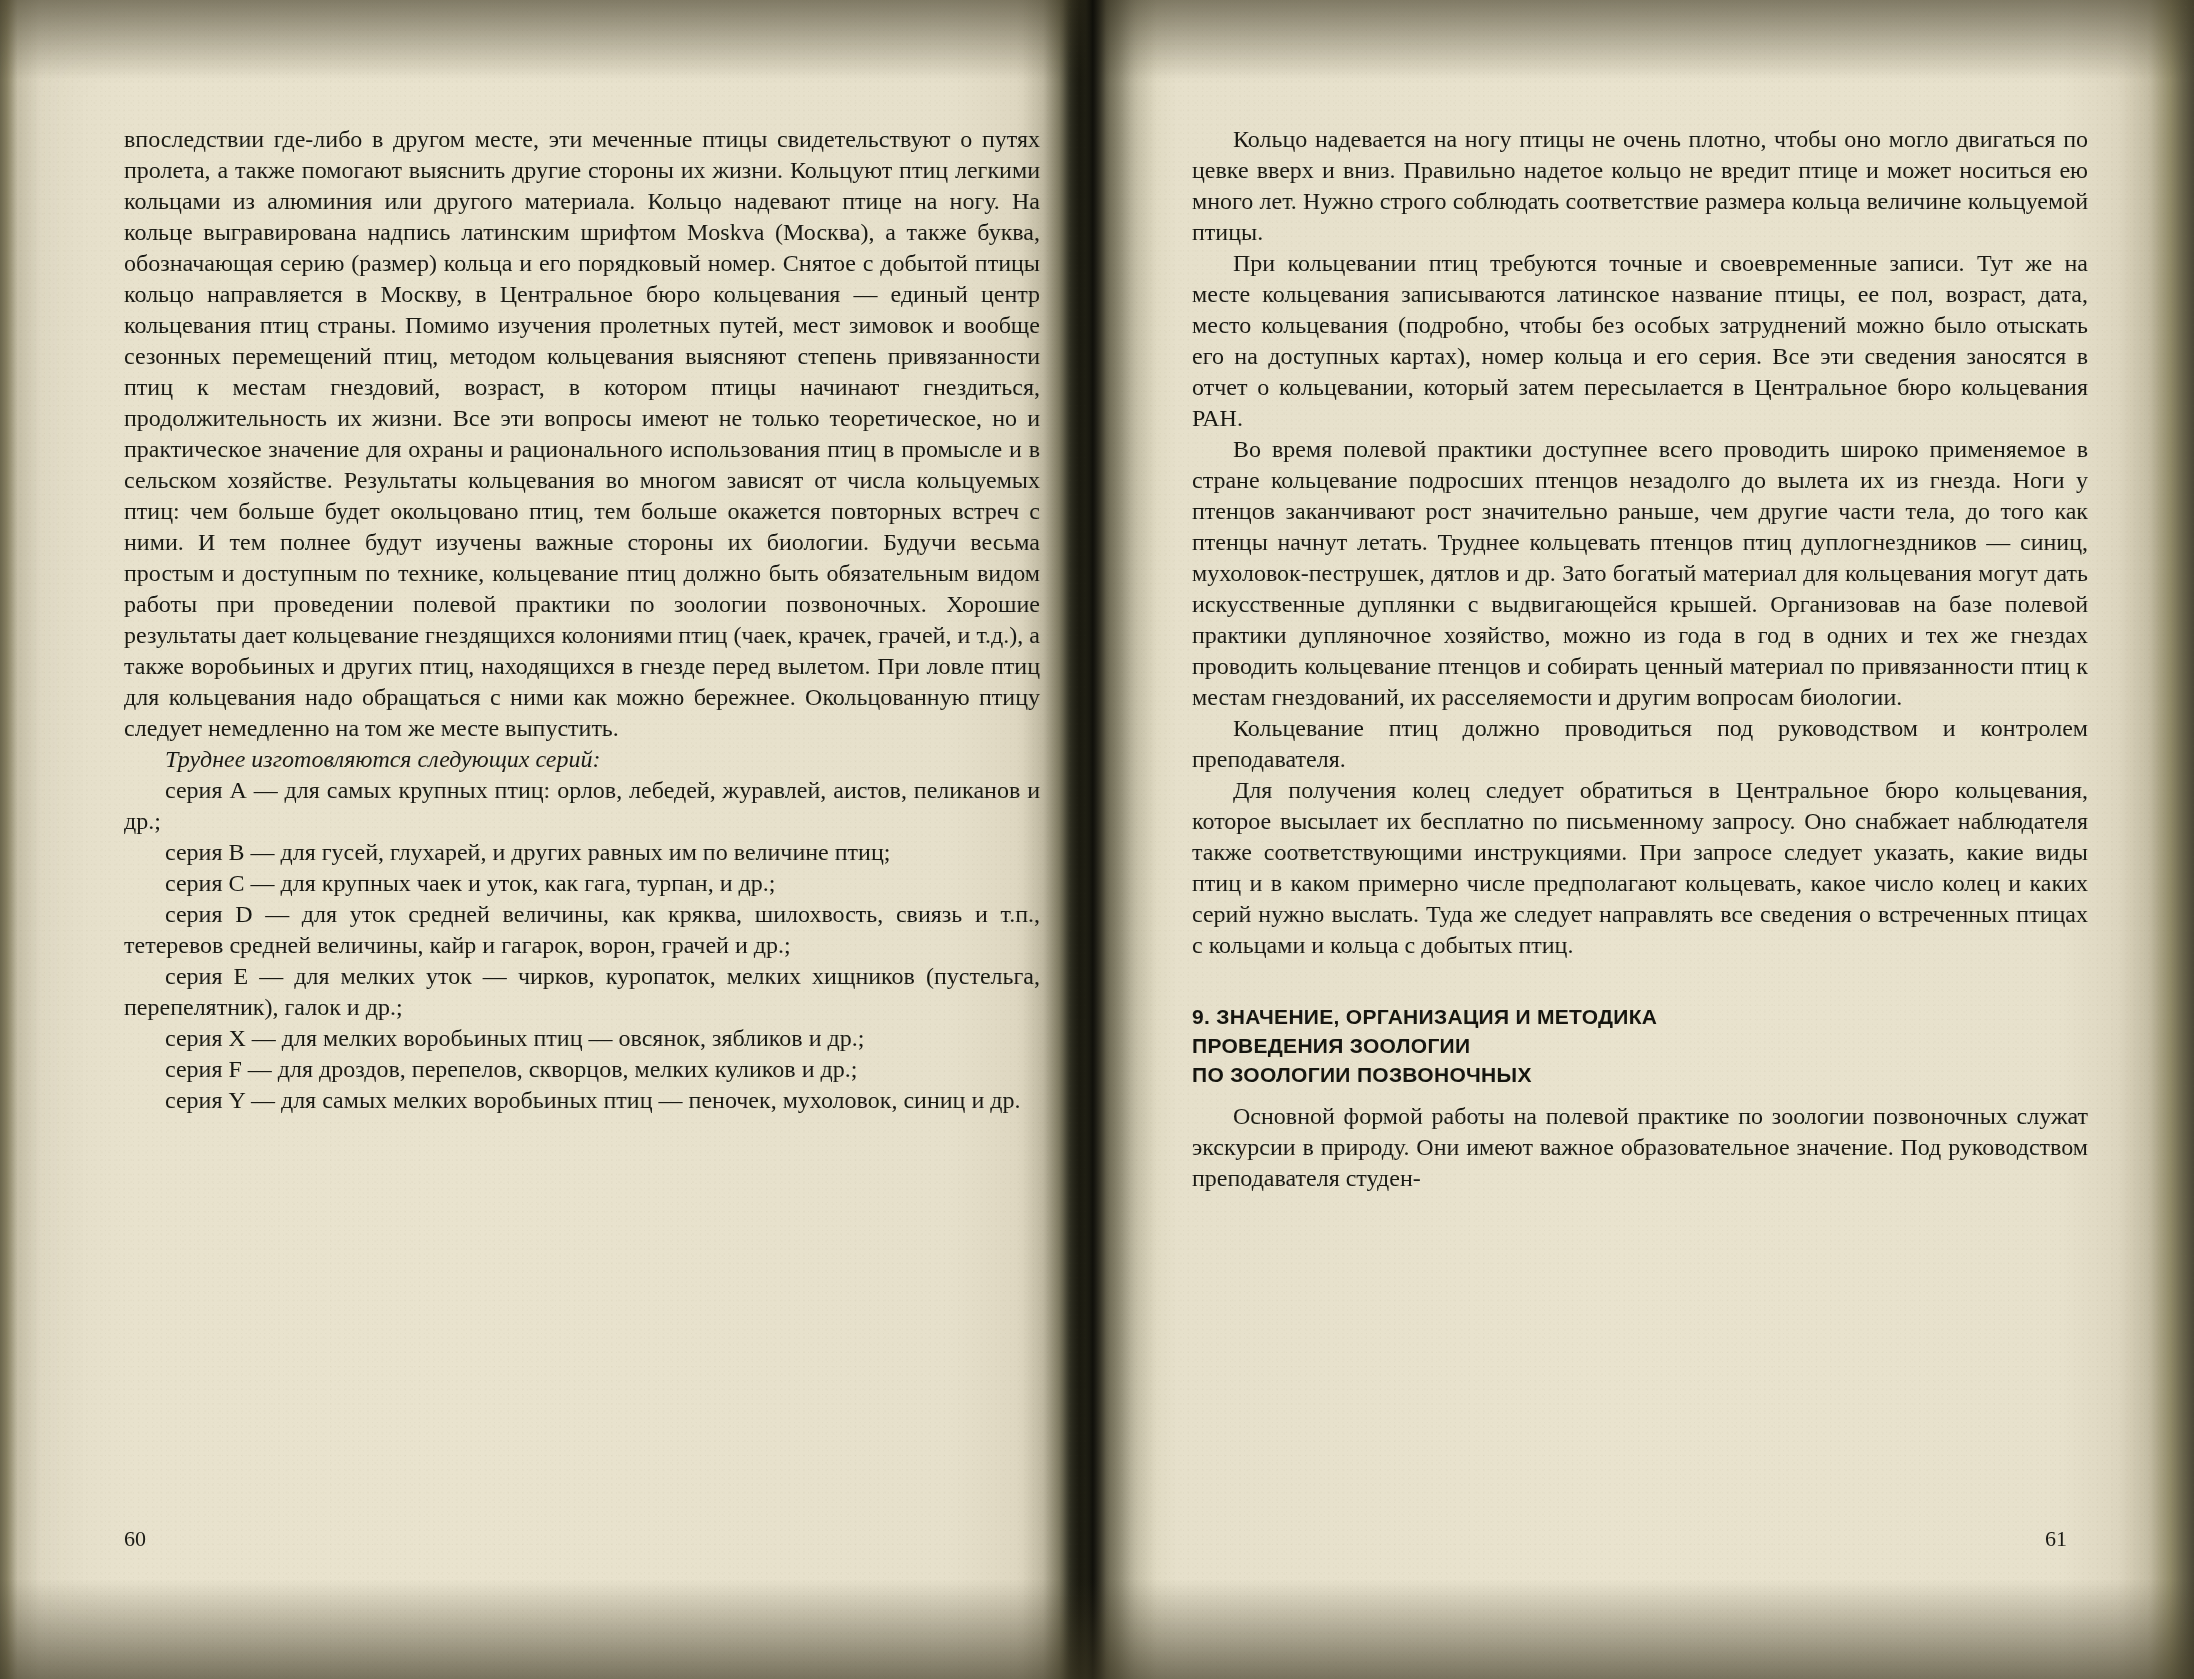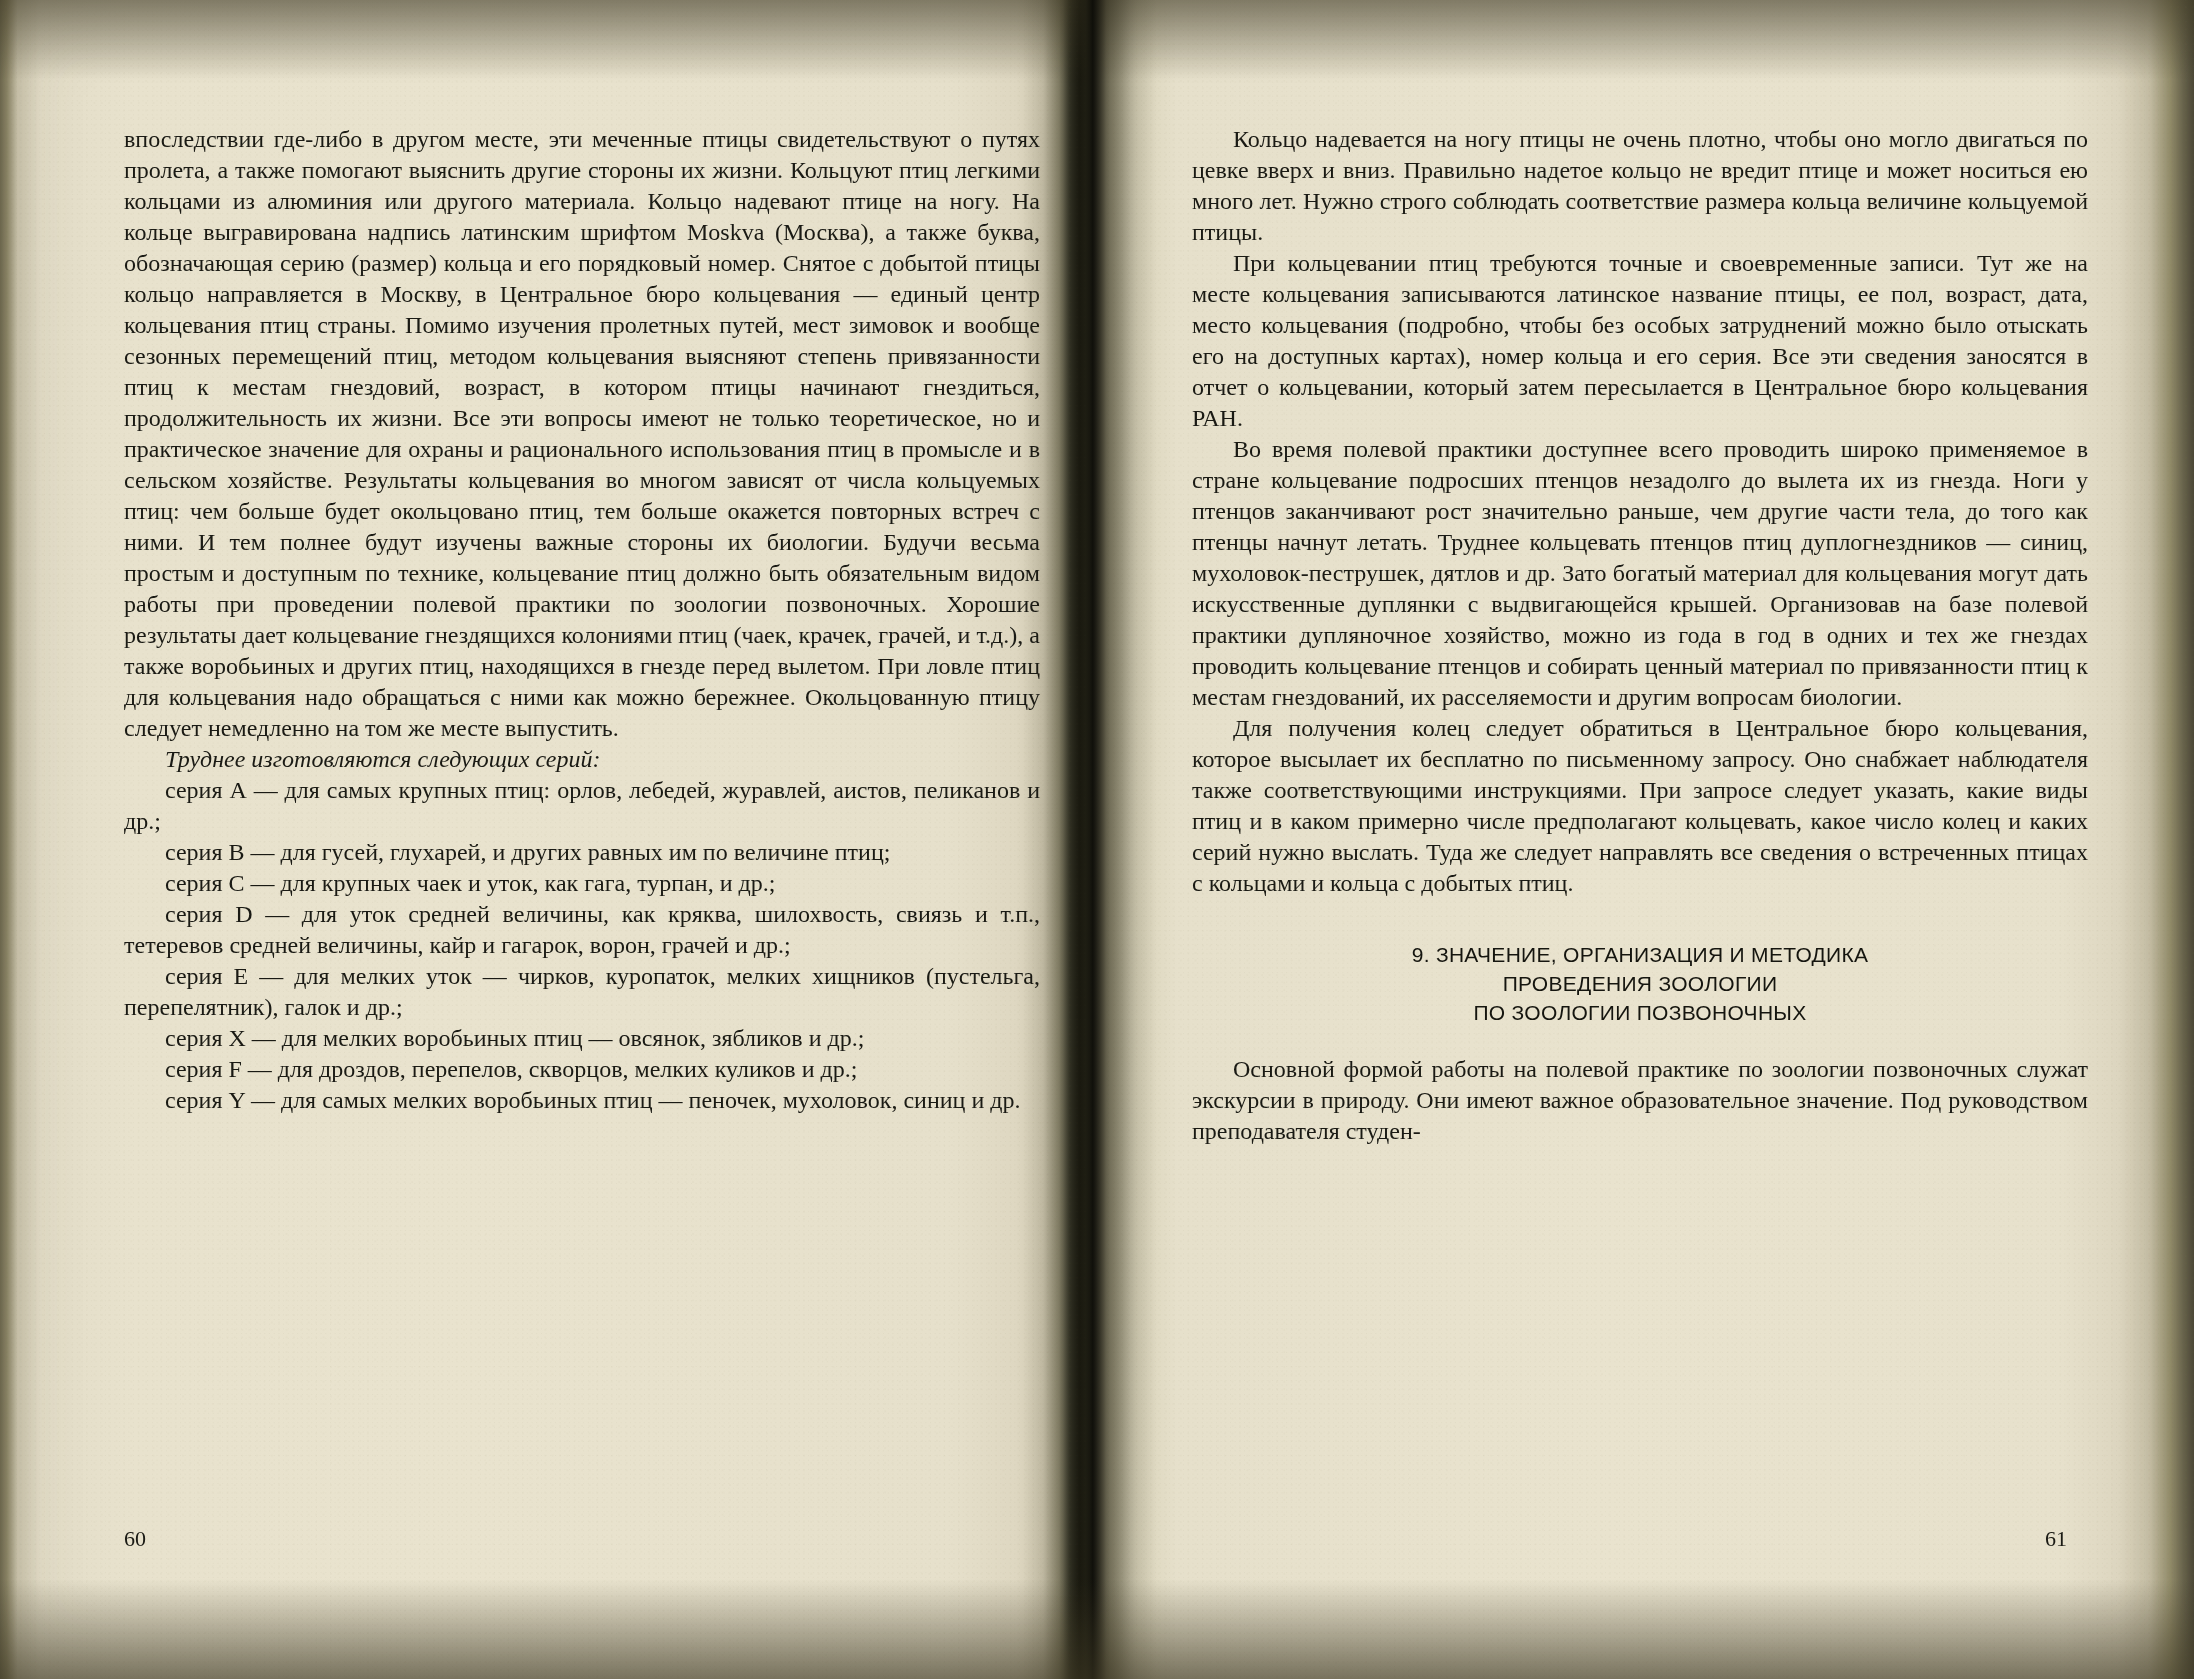--- a/index.html
+++ b/index.html
@@ -72,24 +72,23 @@
     margin: 0;
     text-indent: 41px;
   }
   p.noindent { text-indent: 0; }
   p.italic {
     font-style: italic;
     text-indent: 41px;
   }
   .heading {
     margin-top: 41px;
-    margin-bottom: 27px;
-    text-align: center;
+    margin-bottom: 12px;
     font-family: "Liberation Sans", sans-serif;
-    font-weight: normal;
+    font-weight: bold;
     font-size: 21px;
     line-height: 29px;
     letter-spacing: 0.3px;
     color: #15150f;
   }
   .folio {
     position: absolute;
     bottom: 127px;
     font-size: 22px;
     color: #1a1a14;
@@ -148,20 +147,21 @@
       <p>серия Y — для самых мелких воробьиных птиц — пеночек, мухоловок, синиц и др.</p>
     </div>
     <div class="folio folio-left">60</div>
   </div>
 
   <div class="page page-right">
     <div class="col col-right">
       <p>Кольцо надевается на ногу птицы не очень плотно, чтобы оно могло двигаться по цевке вверх и вниз. Правильно надетое кольцо не вредит птице и может носиться ею много лет. Нужно строго соблюдать соответствие размера кольца величине кольцуемой птицы.</p>
       <p>При кольцевании птиц требуются точные и своевременные записи. Тут же на месте кольцевания записываются латинское название птицы, ее пол, возраст, дата, место кольцевания (подробно, чтобы без особых затруднений можно было отыскать его на доступных картах), номер кольца и его серия. Все эти сведения заносятся в отчет о кольцевании, который затем пересылается в Центральное бюро кольцевания РАН.</p>
       <p>Во время полевой практики доступнее всего проводить широко применяемое в стране кольцевание подросших птенцов незадолго до вылета их из гнезда. Ноги у птенцов заканчивают рост значительно раньше, чем другие части тела, до того как птенцы начнут летать. Труднее кольцевать птенцов птиц дуплогнездников — синиц, мухоловок-пеструшек, дятлов и др. Зато богатый материал для кольцевания могут дать искусственные дуплянки с выдвигающейся крышей. Организовав на базе полевой практики дупляночное хозяйство, можно из года в год в одних и тех же гнездах проводить кольцевание птенцов и собирать ценный материал по привязанности птиц к местам гнездований, их расселяемости и другим вопросам биологии.</p>
+      <p>Кольцевание птиц должно проводиться под руководством и контролем преподавателя.</p>
       <p>Для получения колец следует обратиться в Центральное бюро кольцевания, которое высылает их бесплатно по письменному запросу. Оно снабжает наблюдателя также соответствующими инструкциями. При запросе следует указать, какие виды птиц и в каком примерно числе предполагают кольцевать, какое число колец и каких серий нужно выслать. Туда же следует направлять все сведения о встреченных птицах с кольцами и кольца с добытых птиц.</p>
 
       <div class="heading">
         <div>9. ЗНАЧЕНИЕ, ОРГАНИЗАЦИЯ И МЕТОДИКА</div>
         <div>ПРОВЕДЕНИЯ ЗООЛОГИИ</div>
         <div>ПО ЗООЛОГИИ ПОЗВОНОЧНЫХ</div>
       </div>
 
       <p>Основной формой работы на полевой практике по зоологии позвоночных служат экскурсии в природу. Они имеют важное образовательное значение. Под руководством преподавателя студен-</p>
     </div>

